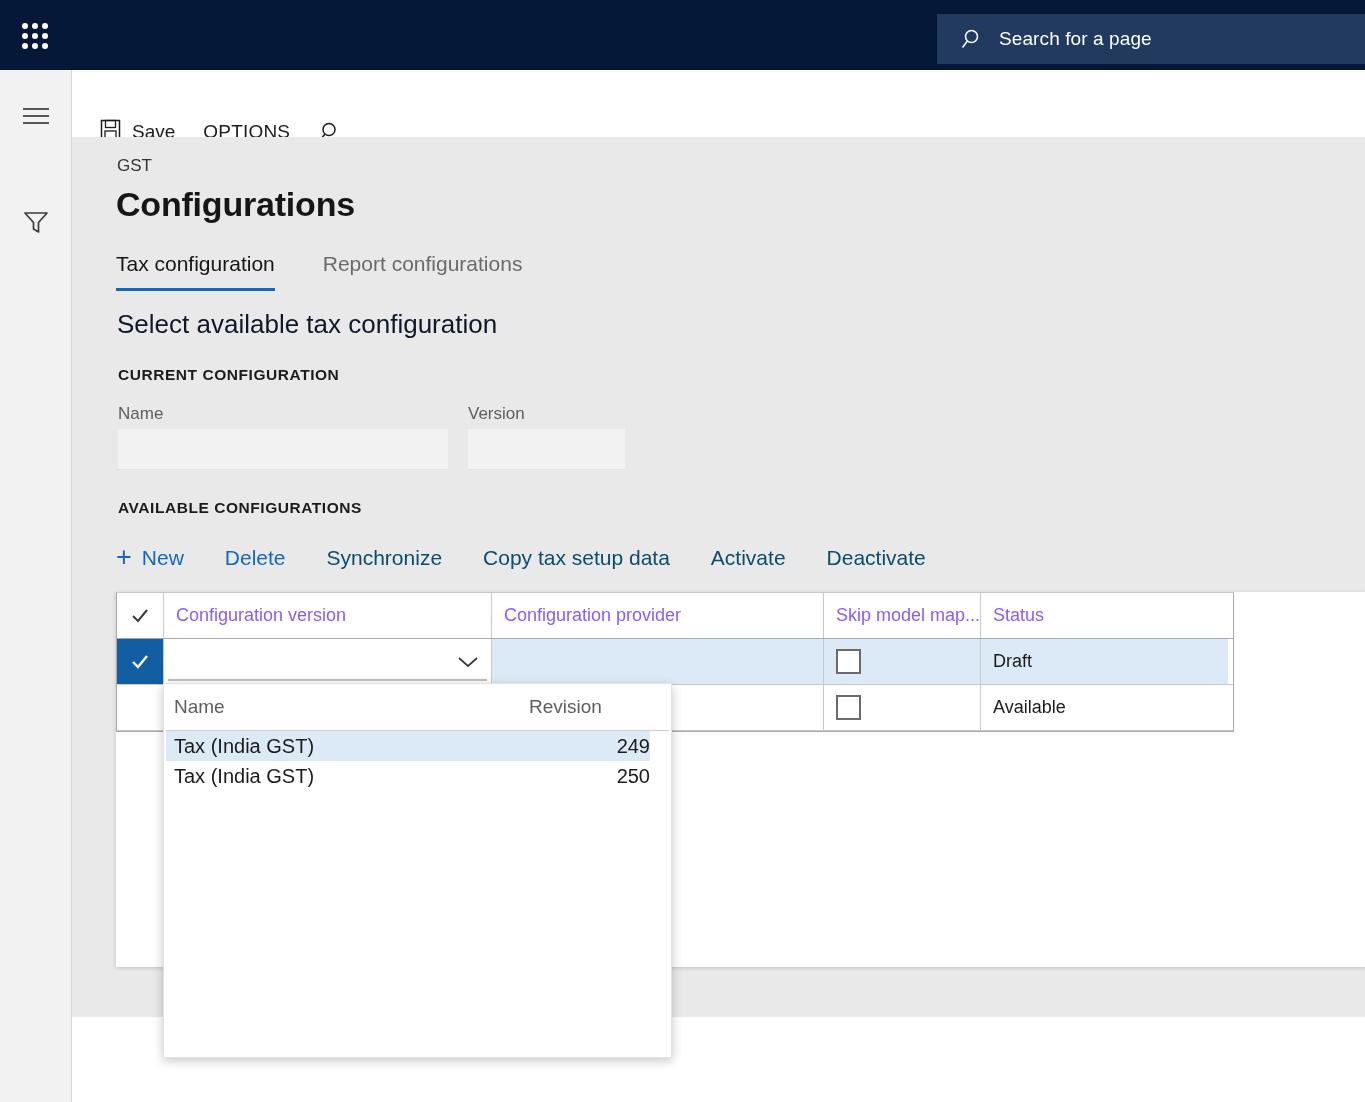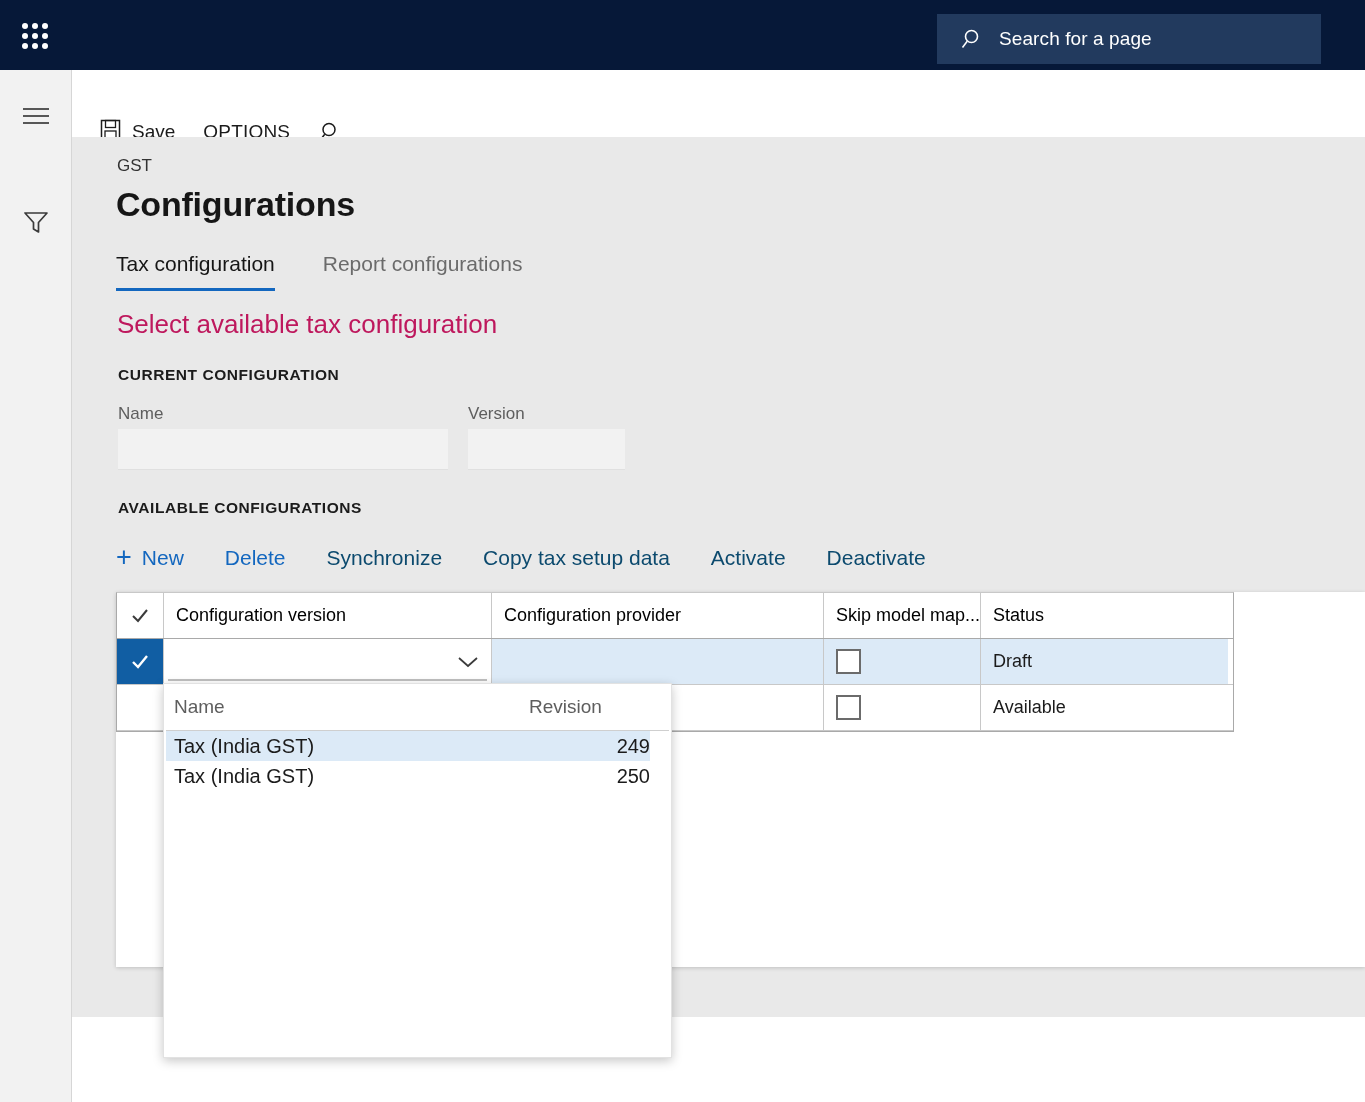--- a/index.html
+++ b/index.html
@@ -21,21 +21,21 @@
     width: 28px; height: 26px;
     display: grid;
     grid-template-columns: repeat(3, 6px);
     grid-template-rows: repeat(3, 6px);
     gap: 4px;
     cursor: pointer;
   }
   #waffle i { display: block; width: 6px; height: 6px; border-radius: 50%; background: #ffffff; }
   #searchbox {
     position: absolute; left: 937px; top: 14px;
-    width: 384px; height: 50px;
+    width: 428px; height: 50px;
     background: #223a5e;
     display: flex; align-items: center;
     cursor: text;
   }
   #searchbox .mag { margin-left: 24px; margin-right: 14px; display:flex; }
   #searchbox .ph {
     color: #ffffff; font-size: 19px; letter-spacing: .1px;
   }
 
   
@@ -96,21 +96,21 @@
   .tab {
     font-size: 21px; color: #6b6b6b; cursor: pointer;
     padding-bottom: 12px; margin-right: 48px;
     border-bottom: 3px solid transparent;
     white-space: nowrap;
   }
   .tab.active { color: #161616; border-bottom-color: #1367bf; }
 
   #section-title {
     position: absolute; left: 45px; top: 172px;
-    font-size: 26px; color: #be185d;
+    font-size: 26px; color: #0f172a;
   }
   .group-label {
     position: absolute; left: 46px;
     font-size: 15.5px; font-weight: bold; color: #1b1b1b;
     letter-spacing: .55px;
   }
   #grp-current { top: 229px; }
   #grp-available { top: 362px; }
 
   .field-label {
@@ -164,21 +164,21 @@
     padding: 0 12px;
     overflow: hidden; white-space: nowrap;
   }
   .gcell.c-check { width: 47px; padding: 0; justify-content: center; border-right: 1px solid #c8c8c8; }
   .gcell.c-version { width: 328px; }
   .gcell.c-provider { width: 332px; }
   .gcell.c-skip { width: 157px; }
   .gcell.c-status { width: 247px; border-right: none; }
 
   #ghead { background: #ffffff; border-bottom: 1px solid #a9a9a9; }
-  #ghead .gcell { color: #000000; font-size: 18px; }
+  #ghead .gcell { color: #8b5cf6; font-size: 18px; }
 
   .grow.selected .c-check { background: #115ea3; }
   .grow.selected .c-provider,
   .grow.selected .c-skip,
   .grow.selected .c-status { background: #dceaf7; }
   .grow.selected { border-bottom: 1px solid #c8c8c8; }
   .grow.plain { border-bottom: 1px solid #c8c8c8; background:#ffffff; }
 
   
   .combo-cell {

